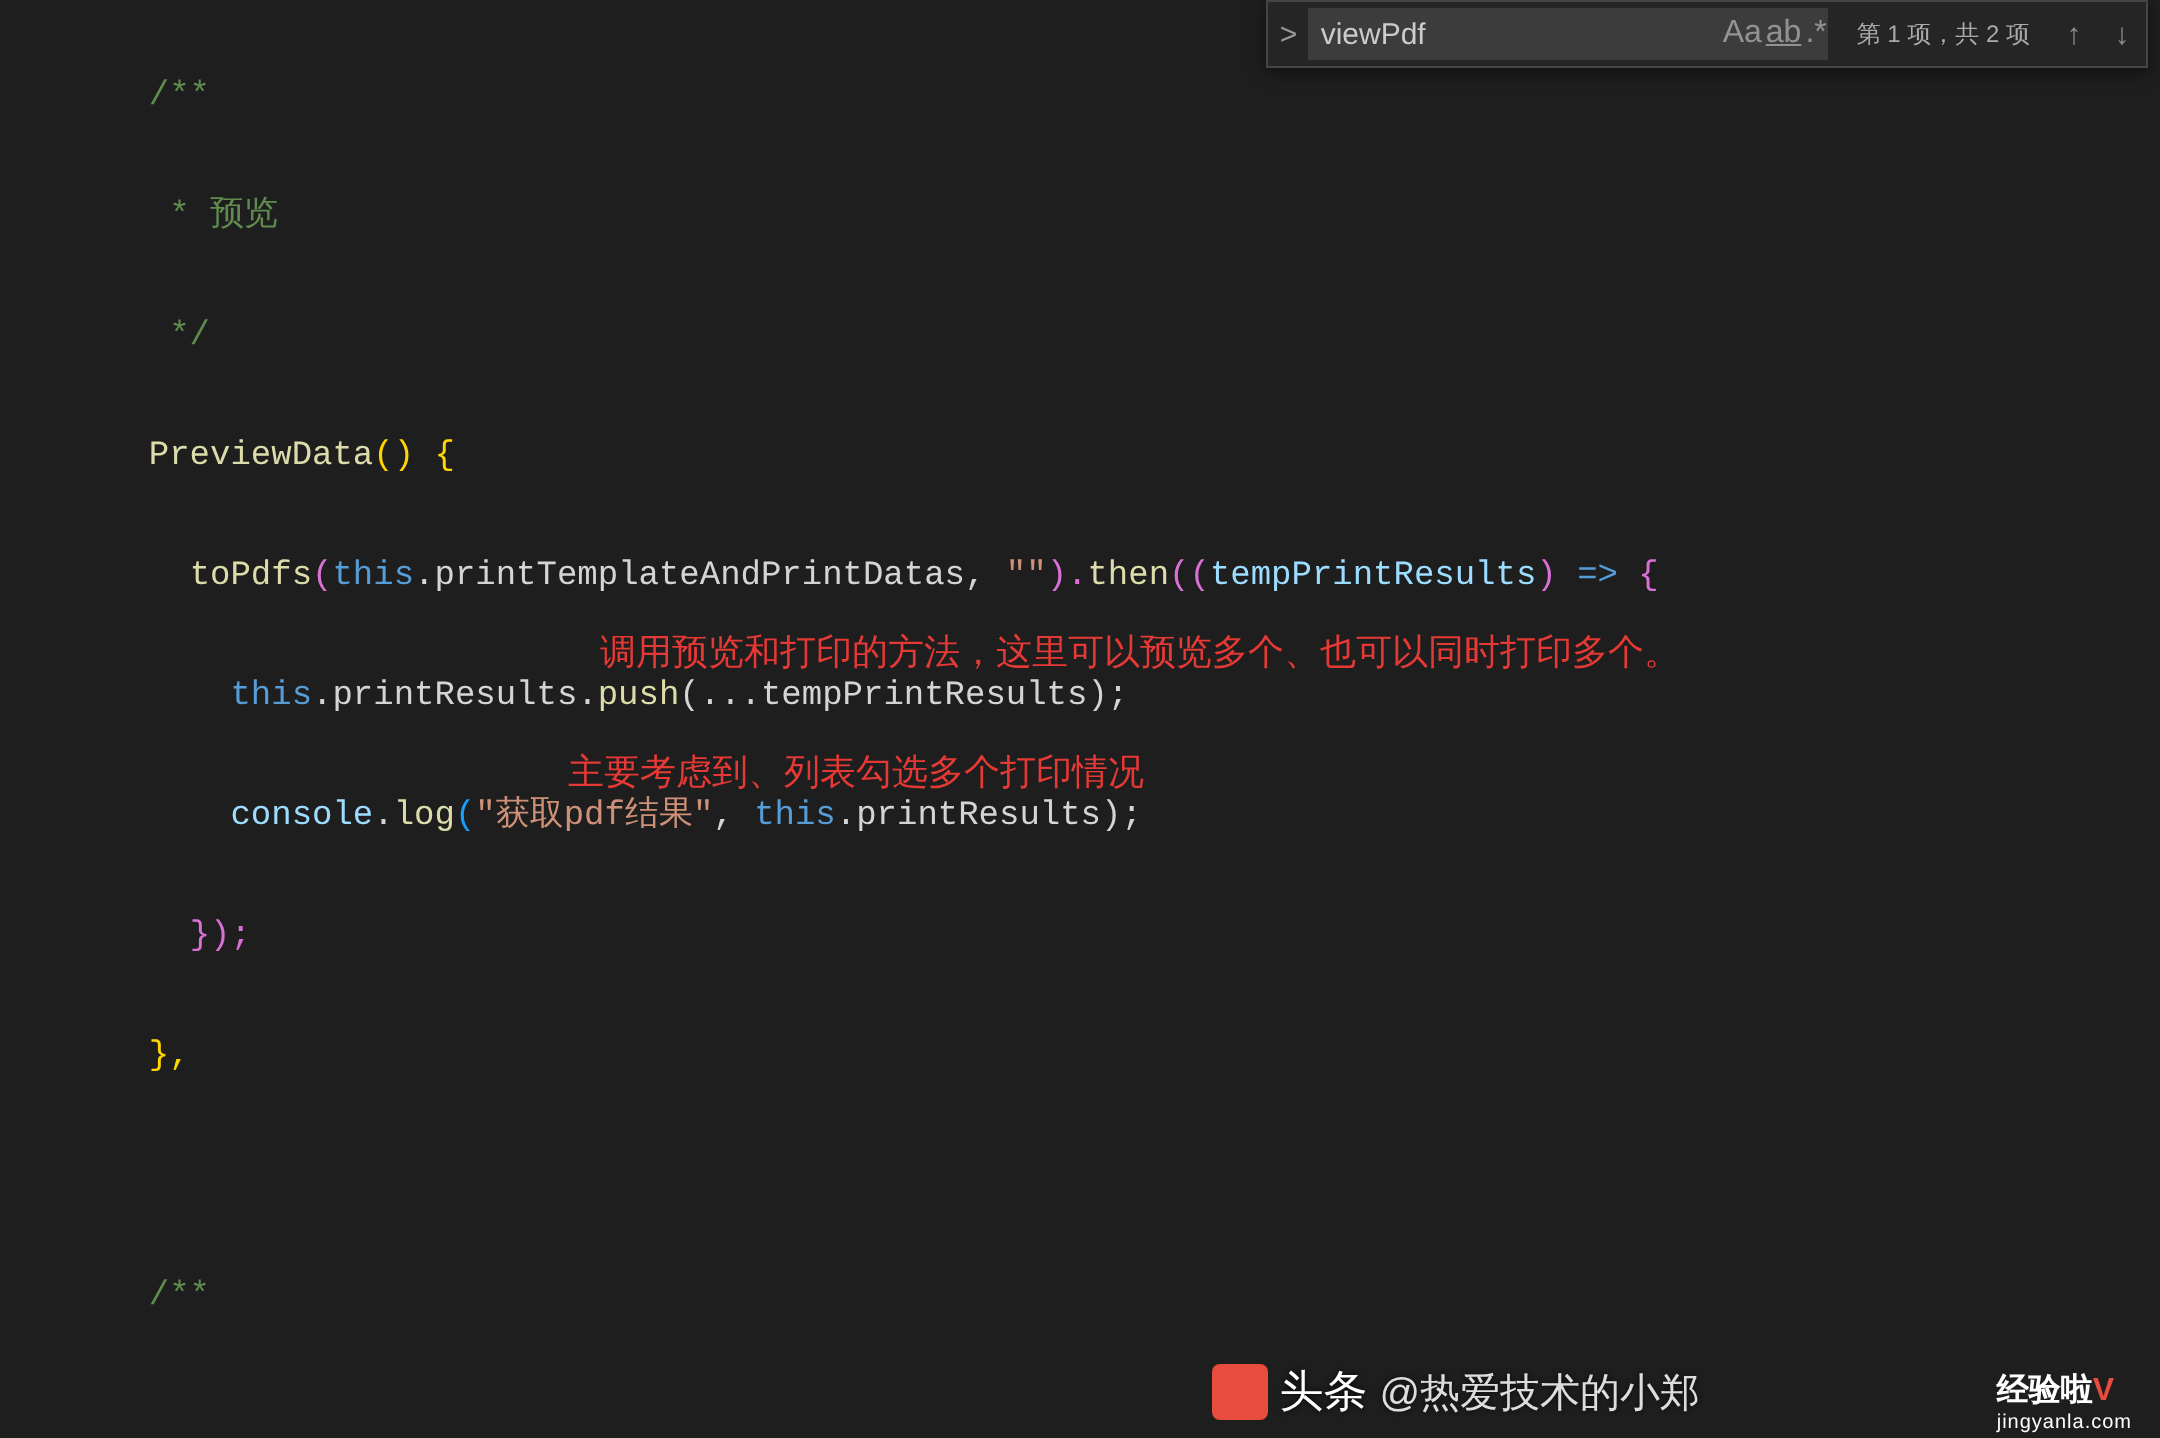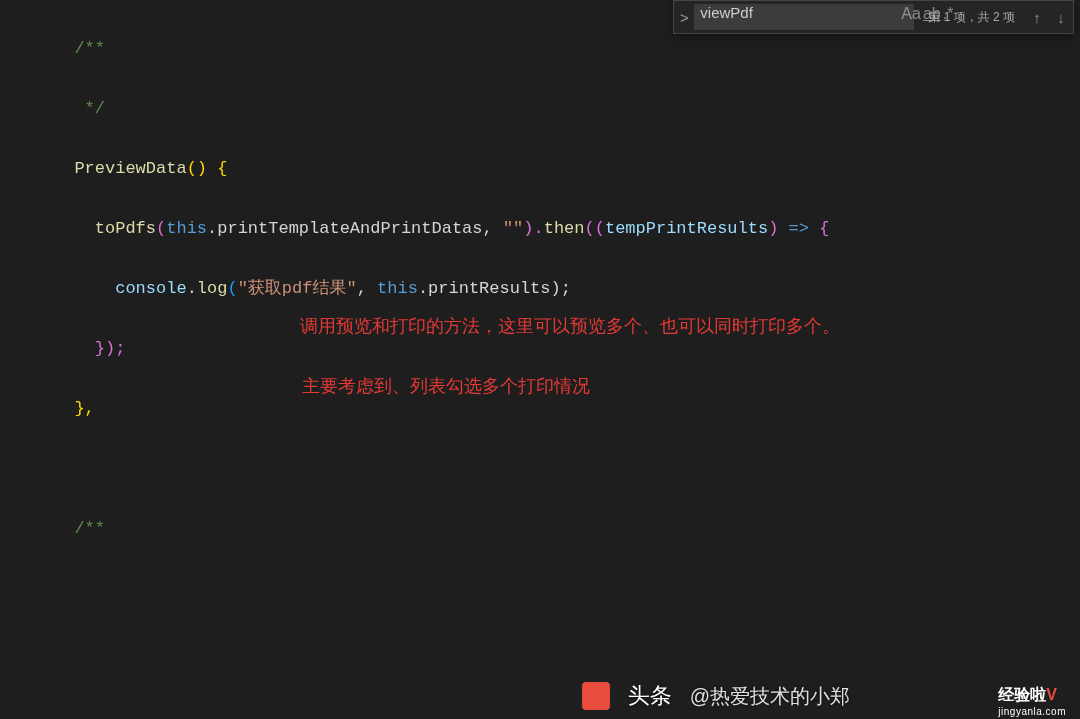--- a/index.html
+++ b/index.html
@@ -19,21 +19,21 @@
     .search-bar {
       position: absolute; top: 0; right: 6px;
       background: #252526; height: 34px;
       display: flex; align-items: center;
       font-size: 15px; color: #cccccc;
       font-family: -apple-system, "Segoe UI", sans-serif;
       border: 1px solid #454545;
       box-shadow: 0 2px 8px rgba(0,0,0,0.5);
     }
     .search-toggle { width: 20px; display:flex; align-items:center; justify-content:center; cursor:pointer; opacity:0.7;}
-    .search-input-wrap { background: #3c3c3c; height: 26px; display: flex; align-items: flex-start; padding: 0 6px; width: 220px; margin-right:4px;}
+    .search-input-wrap { background: #3c3c3c; height: 26px; display: flex; align-items: center; padding: 0 6px; width: 260px; margin-right:4px;}
     .search-input-wrap input { background: transparent; border: none; color: #ccc; font-size: 15px; flex:1; outline:none; font-family: inherit;}
     .search-icon { width:20px; height:20px; display:flex; align-items:center; justify-content:center; opacity:0.6; cursor:pointer; font-size:16px; margin-left:2px;}
     .search-status { margin: 0 10px; white-space: nowrap; font-size: 12px; color: #aaa;}
     .search-nav { width:24px; display:flex; align-items:center; justify-content:center; opacity:0.6; cursor:pointer;}
     
     .annotation { position: absolute; color: #e53935; font-family: "Microsoft YaHei", sans-serif; font-size: 18px; font-weight: normal; }
     
     .c-comment { color: #608b4e; }
     .c-yellow { color: #dcdcaa; }
     .c-blue { color: #569cd6; }
@@ -41,21 +41,21 @@
     .c-white { color: #d4d4d4; }
     .c-string { color: #ce9178; }
     .c-brace1 { color: #ffd602; }
     .c-brace2 { color: #da70d6; }
     .c-brace3 { color: #179fff; }
     
     .line { position: relative; height: 30px; }
     
     .wm { position: absolute; bottom: 0; right: 10px; display:flex; align-items:center; gap:6px; color:#fff; font-family: "Microsoft YaHei", sans-serif; font-size: 22px; font-weight: 500; }
     .wm-logo { width:28px; height:28px; background:#e74c3c; border-radius:4px; position:relative; display:flex; align-items:center; justify-content:center;}
-    .wm-text { text-shadow: 0 0 3px rgba(0,0,0,0.8); margin-left: 12px; }
+    .wm-text { text-shadow: 0 0 3px rgba(0,0,0,0.8); }
     .wm2 { position:absolute; bottom: 2px; right: 14px; color:#fff; font-family: sans-serif; font-size:18px; font-weight:bold; }
     .wm2 .v { color:#e74c3c; }
   </style>
 </head>
 <body>
 
 <div class="editor">
 
   <div class="search-bar">
     <div class="search-toggle">
@@ -77,44 +77,46 @@
     <div class="search-nav">
         <span>↑</span>
       </div>
     <div class="search-nav">
         <span>↓</span>
       </div>
   </div>
 
   <div class="code">
 <div class="line">  <span class="c-comment">/**</span></div>
+<div class="line">  <span class="c-comment"> * 预览</span></div>
 <div class="line">  <span class="c-comment"> */</span></div>
 <div class="line">  <span class="c-yellow">PreviewData</span><span class="c-brace1">() {</span></div>
 <div class="line">    <span class="c-yellow">toPdfs</span><span class="c-brace2">(</span><span class="c-blue">this</span><span class="c-white">.printTemplateAndPrintDatas, </span><span class="c-string">""</span><span class="c-brace2">).</span><span class="c-yellow">then</span><span class="c-brace2">((</span><span class="c-lightblue">tempPrintResults</span><span class="c-brace2">) </span><span class="c-blue">=&gt;</span><span class="c-brace2"> {</span></div>
+<div class="line">      <span class="c-blue">this</span><span class="c-white">.printResults.</span><span class="c-yellow">push</span><span class="c-white">(...tempPrintResults);</span></div>
 <div class="line">      <span class="c-lightblue">console</span><span class="c-white">.</span><span class="c-yellow">log</span><span class="c-brace3">(</span><span class="c-string">"获取pdf结果"</span><span class="c-white">, </span><span class="c-blue">this</span><span class="c-white">.printResults);</span></div>
 <div class="line">    <span class="c-brace2">});</span></div>
 <div class="line">  <span class="c-brace1">},</span></div>
 <div class="line"> </div>
 <div class="line">  <span class="c-comment">/**</span></div>
 
 
 
 
 
 
 
 
 
 
 
 
   </div>
 
   <div class="annotation" style="top: 314px; left: 300px; font-family: Liberation Serif, serif;"><span>调用预览和打印的方法，这里可以预览多个、也可以同时打印多个。</span></div>
-  <div class="annotation" style="top: 374px; left: 302px;"><span>主要考虑到、列表勾选多个打印情况</span></div>
+  <div class="annotation" style="top: 374px; left: 284px;"><span>主要考虑到、列表勾选多个打印情况</span></div>
 
   <div class="wm" style="bottom:8px; right:230px;">
     <div class="wm-logo"></div>
     <span class="wm-text">头条</span>
     <span class="wm-text" style="opacity:0.85; font-size:20px;">@热爱技术的小郑</span>
   </div>
 
   <div class="wm2">
     <div style="font-size:16px;"><span>经验啦</span><span class="v">V</span></div>
     <div style="font-size:10px; font-weight:normal; text-align:right; letter-spacing:0.5px;">jingyanla.com</div>

